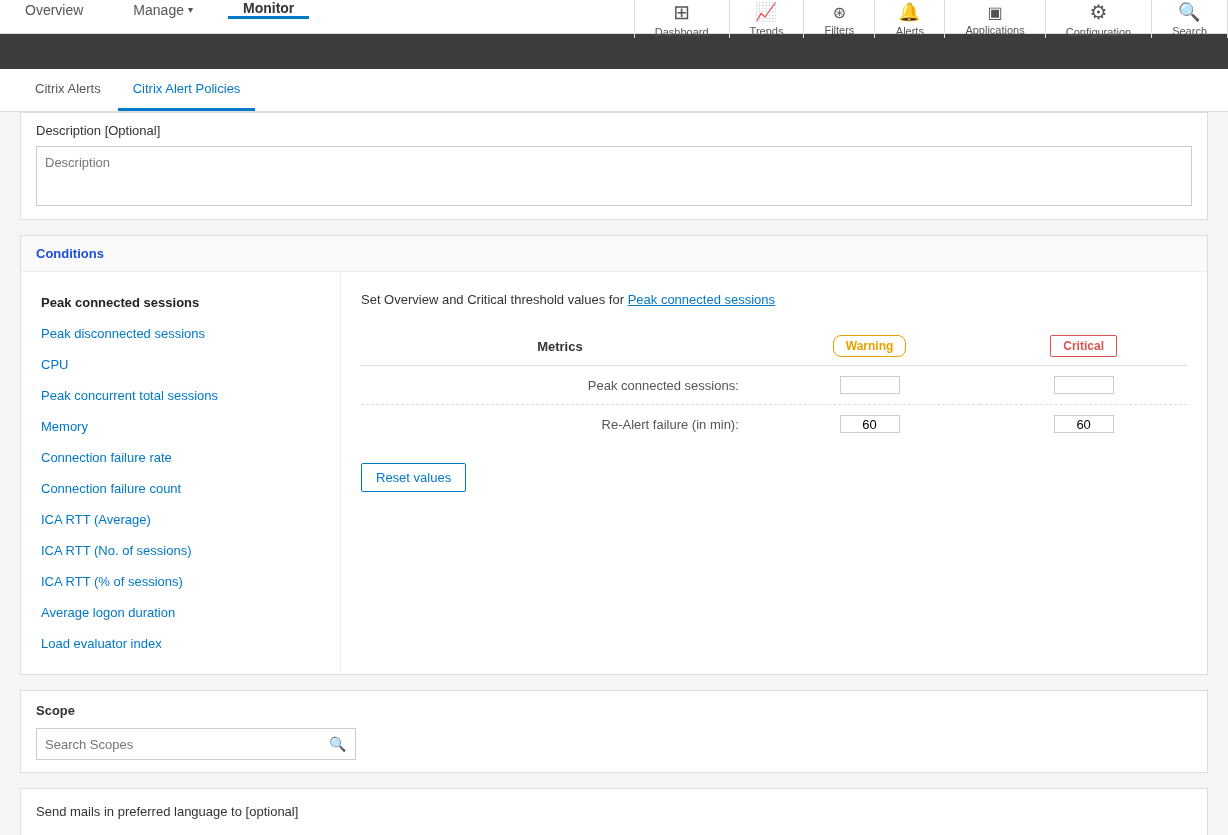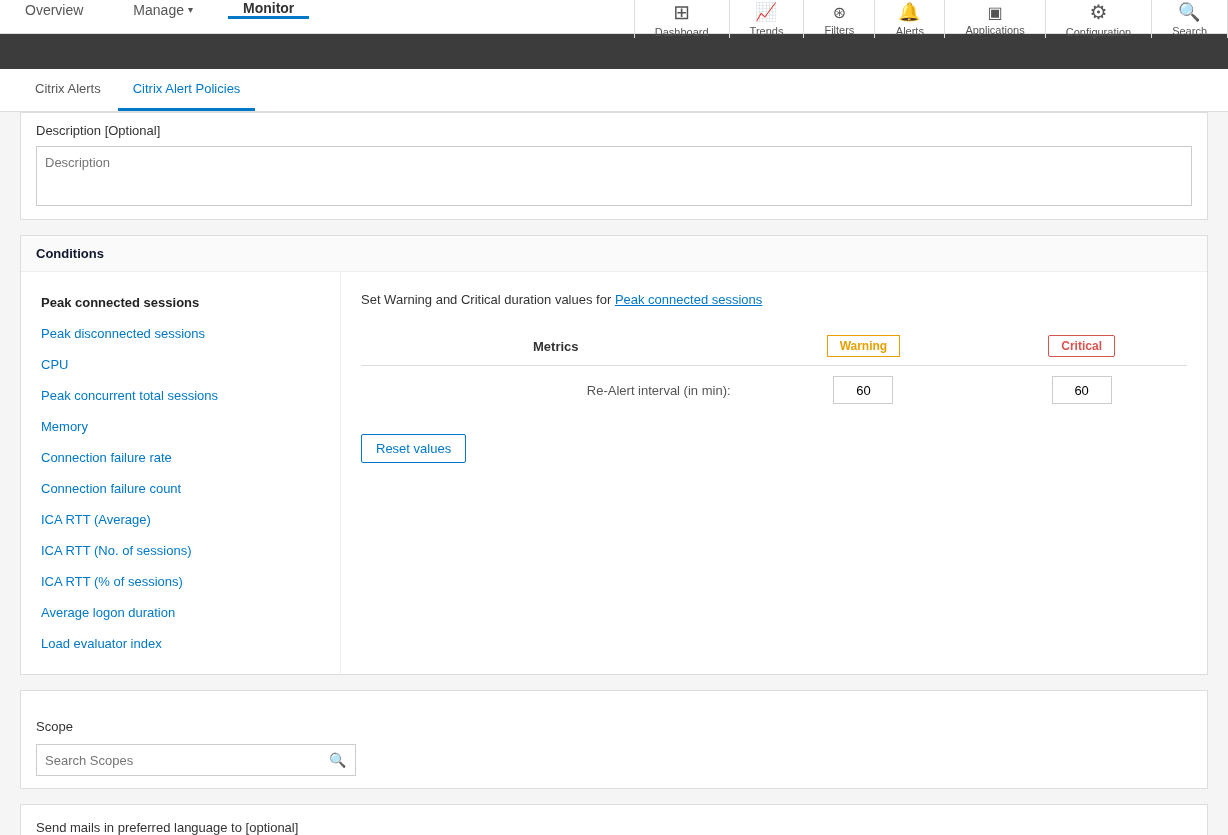--- a/index.html
+++ b/index.html
@@ -93,21 +93,21 @@
     
     .section-card {
       background: #fff;
       border: 1px solid #ddd;
       margin-bottom: 15px;
     }
     .section-header {
       padding: 10px 15px;
       font-weight: bold;
       font-size: 13px;
-      color: #0f172a;
+      color: #1d4ed8;
       background: #fafafa;
       border-bottom: 1px solid #eee;
     }
     .section-body { padding: 10px 15px; }
 
     
     .description-input {
       width: 100%;
       height: 60px;
       border: 1px solid #ccc;
@@ -172,33 +172,33 @@
       border-top: 1px dashed #ddd;
       vertical-align: middle;
     }
     .metrics-table .label-col { text-align: right; padding-right: 20px; }
     .warning-badge {
       display: inline-block;
       border: 1px solid #e8a000;
       color: #e8a000;
       padding: 3px 12px;
       font-size: 12px;
-      border-radius: 0;
+      border-radius: 8px;
     }
     .critical-badge {
       display: inline-block;
       border: 1px solid #d9534f;
       color: #d9534f;
       padding: 3px 12px;
       font-size: 12px;
       border-radius: 2px;
     }
     .metric-input {
       width: 60px;
-      height: 28px;
+      height: 18px;
       border: 1px solid #ccc;
       text-align: center;
       font-size: 13px;
       outline: none;
     }
     .reset-btn {
       padding: 6px 14px;
       background: #fff;
       border: 1px solid #0078c8;
       color: #0078c8;
@@ -353,57 +353,66 @@
         <div class="condition-item">
           <span>Average logon duration</span>
         </div>
         <div class="condition-item">
           <span>Load evaluator index</span>
         </div>
       </div>
 
       <div class="conditions-right">
         <div class="conditions-title">
-          <span>Set Warning and Critical duration values for</span>
+          <span>Set Overview and Critical threshold values for</span>
           <a>Peak connected sessions</a>
         </div>
 
         <table class="metrics-table">
           <thead>
             <tr>
               <th>Metrics</th>
               <th>
                 <span class="warning-badge">Warning</span>
               </th>
               <th>
                 <span class="critical-badge">Critical</span>
               </th>
             </tr>
           </thead>
           <tbody>
             <tr>
-              <td class="label-col">Re-Alert interval (in min):</td>
+              <td class="label-col">Peak connected sessions:</td>
+              <td class="metric-val-cell">
+                <input type="text" class="metric-input" value="" style="">
+              </td>
+              <td class="metric-val-cell">
+                <input type="text" class="metric-input" value="" style="">
+              </td>
+            </tr>
+            <tr>
+              <td class="label-col">Re-Alert failure (in min):</td>
               <td class="metric-val-cell">
                 <input type="text" class="metric-input" value="60" style="">
               </td>
               <td class="metric-val-cell">
                 <input type="text" class="metric-input" value="60" style="">
               </td>
             </tr>
           </tbody>
         </table>
 
         <button class="reset-btn">Reset values</button>
       </div>
     </div>
   </div>
 
   <div class="section-card">
     <div style="padding: 12px 15px;">
-      <div style="font-weight:normal; font-size:13px; margin-bottom:10px;margin-top:16px;">Scope</div>
+      <div style="font-weight:bold; font-size:13px; margin-bottom:10px;">Scope</div>
       <div class="scope-search">
         <input type="text" placeholder="Search Scopes" style="">
         <span class="search-icon-btn">🔍</span>
       </div>
     </div>
   </div>
 
   <div class="section-card">
     <div class="mail-section">
       <div class="mail-label">Send mails in preferred language to [optional]</div>

